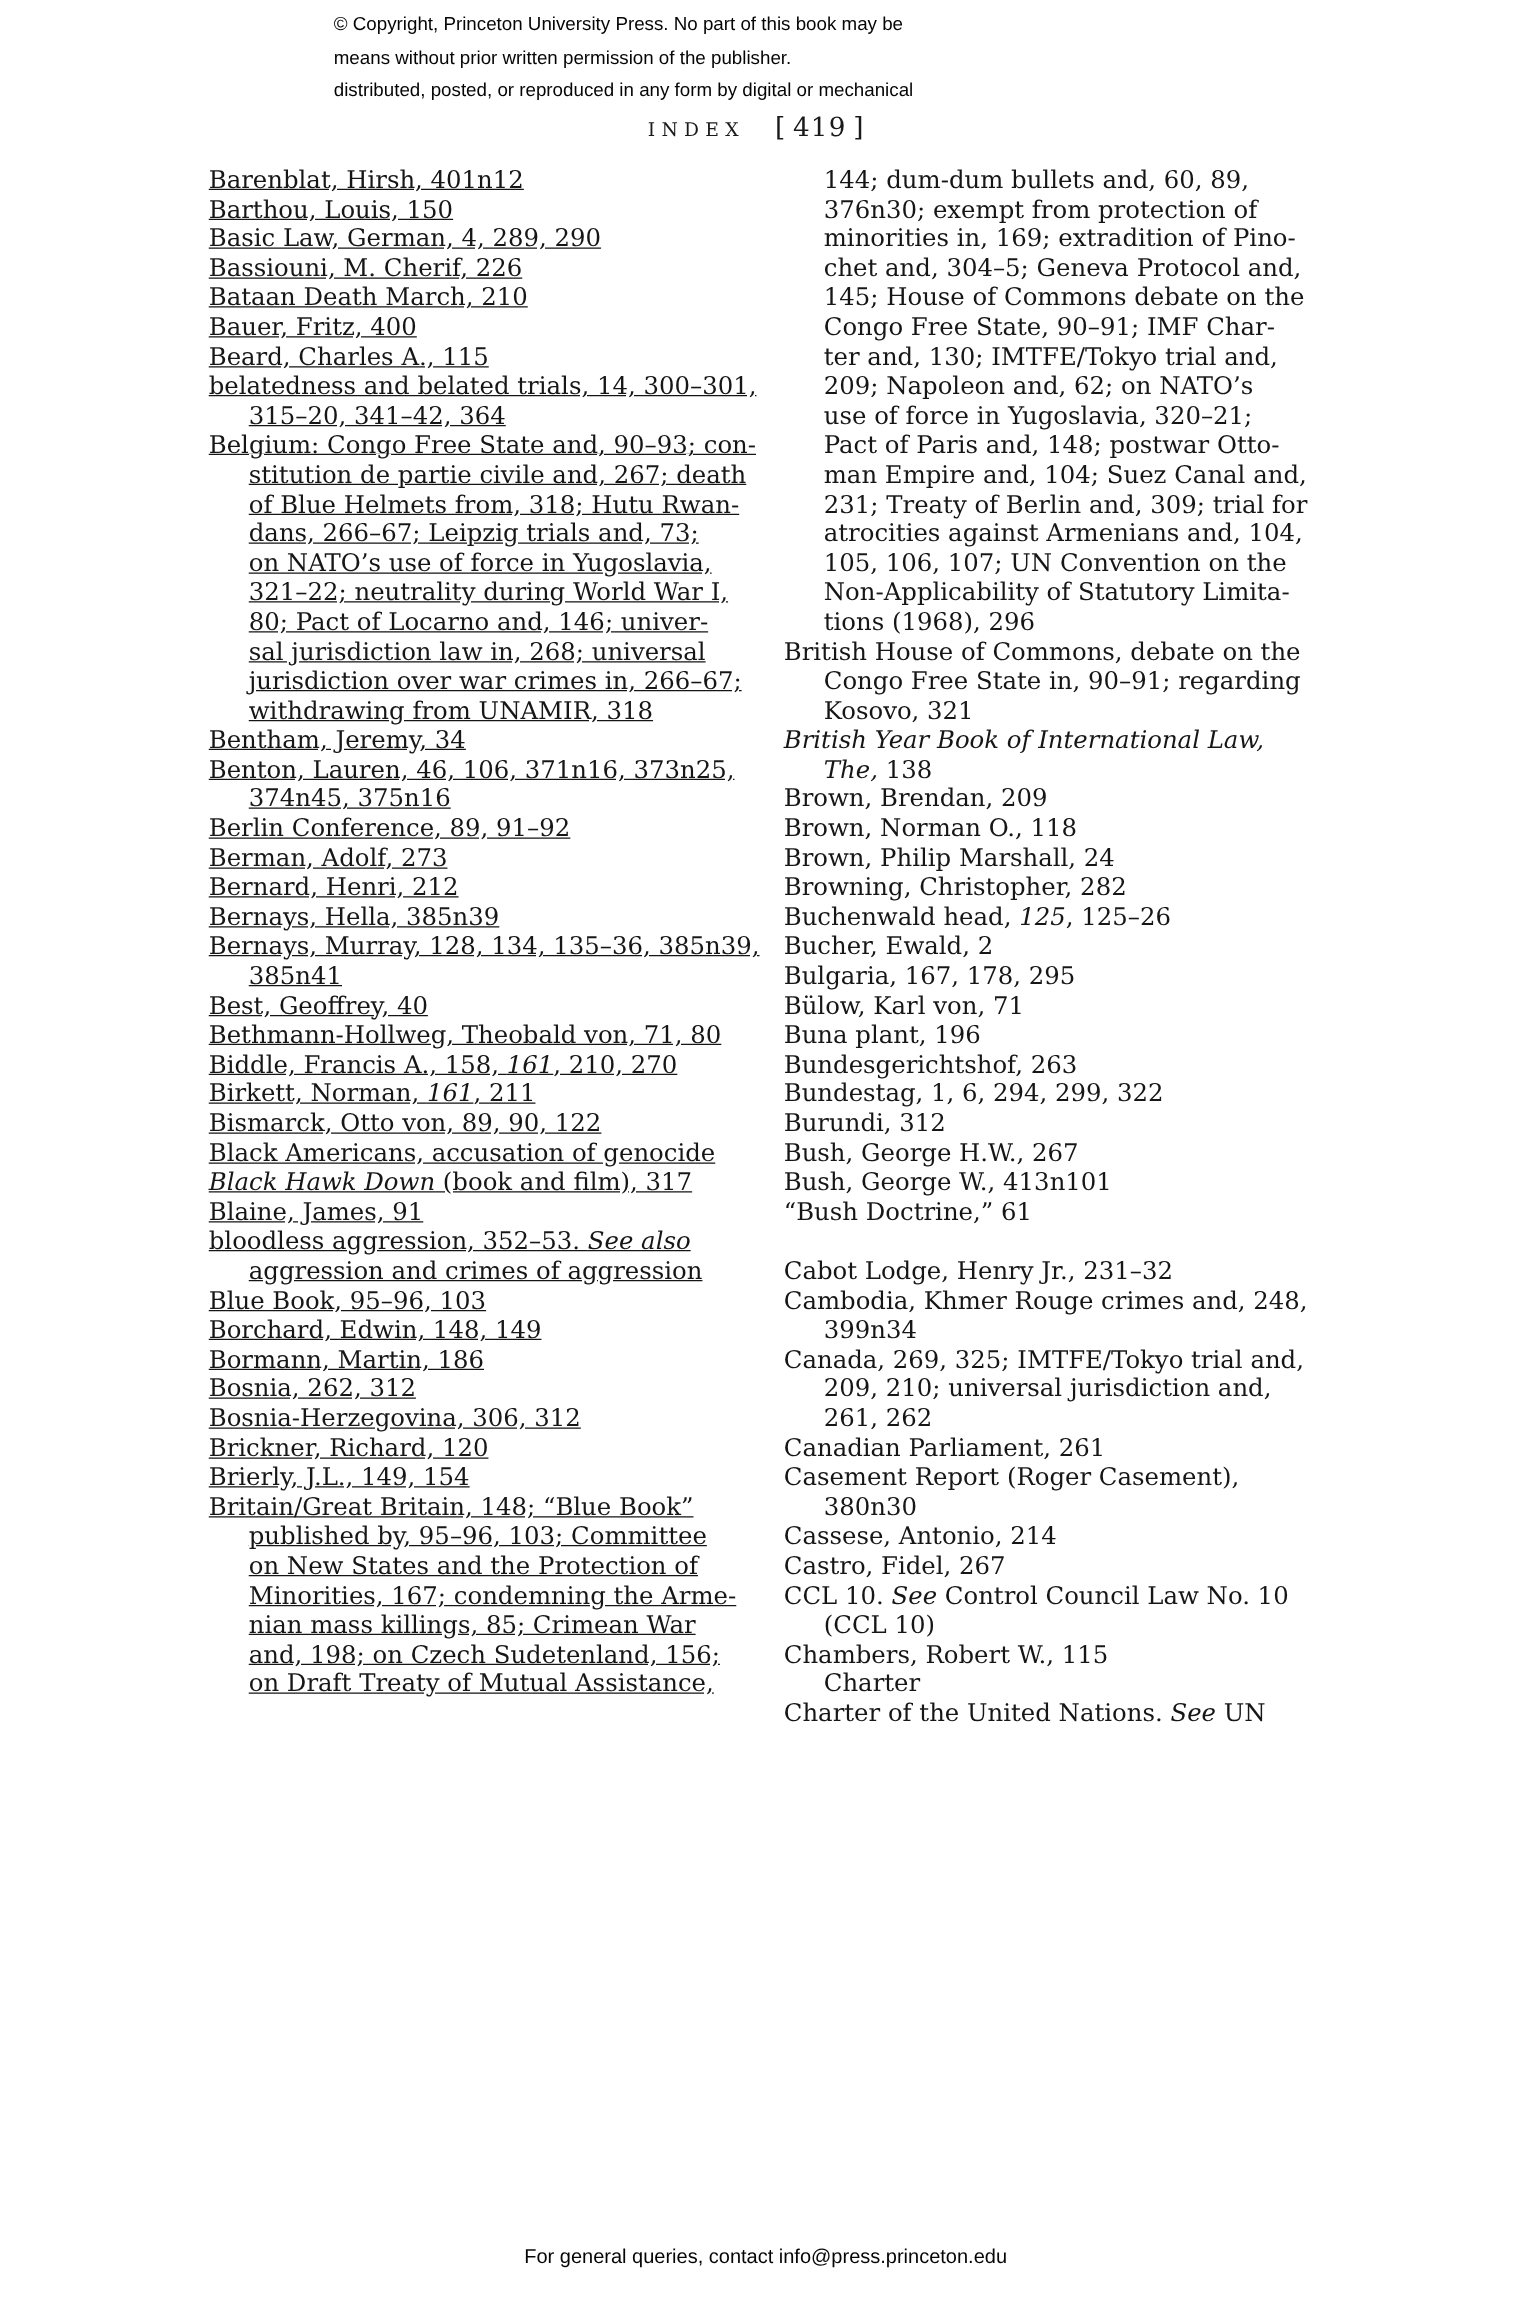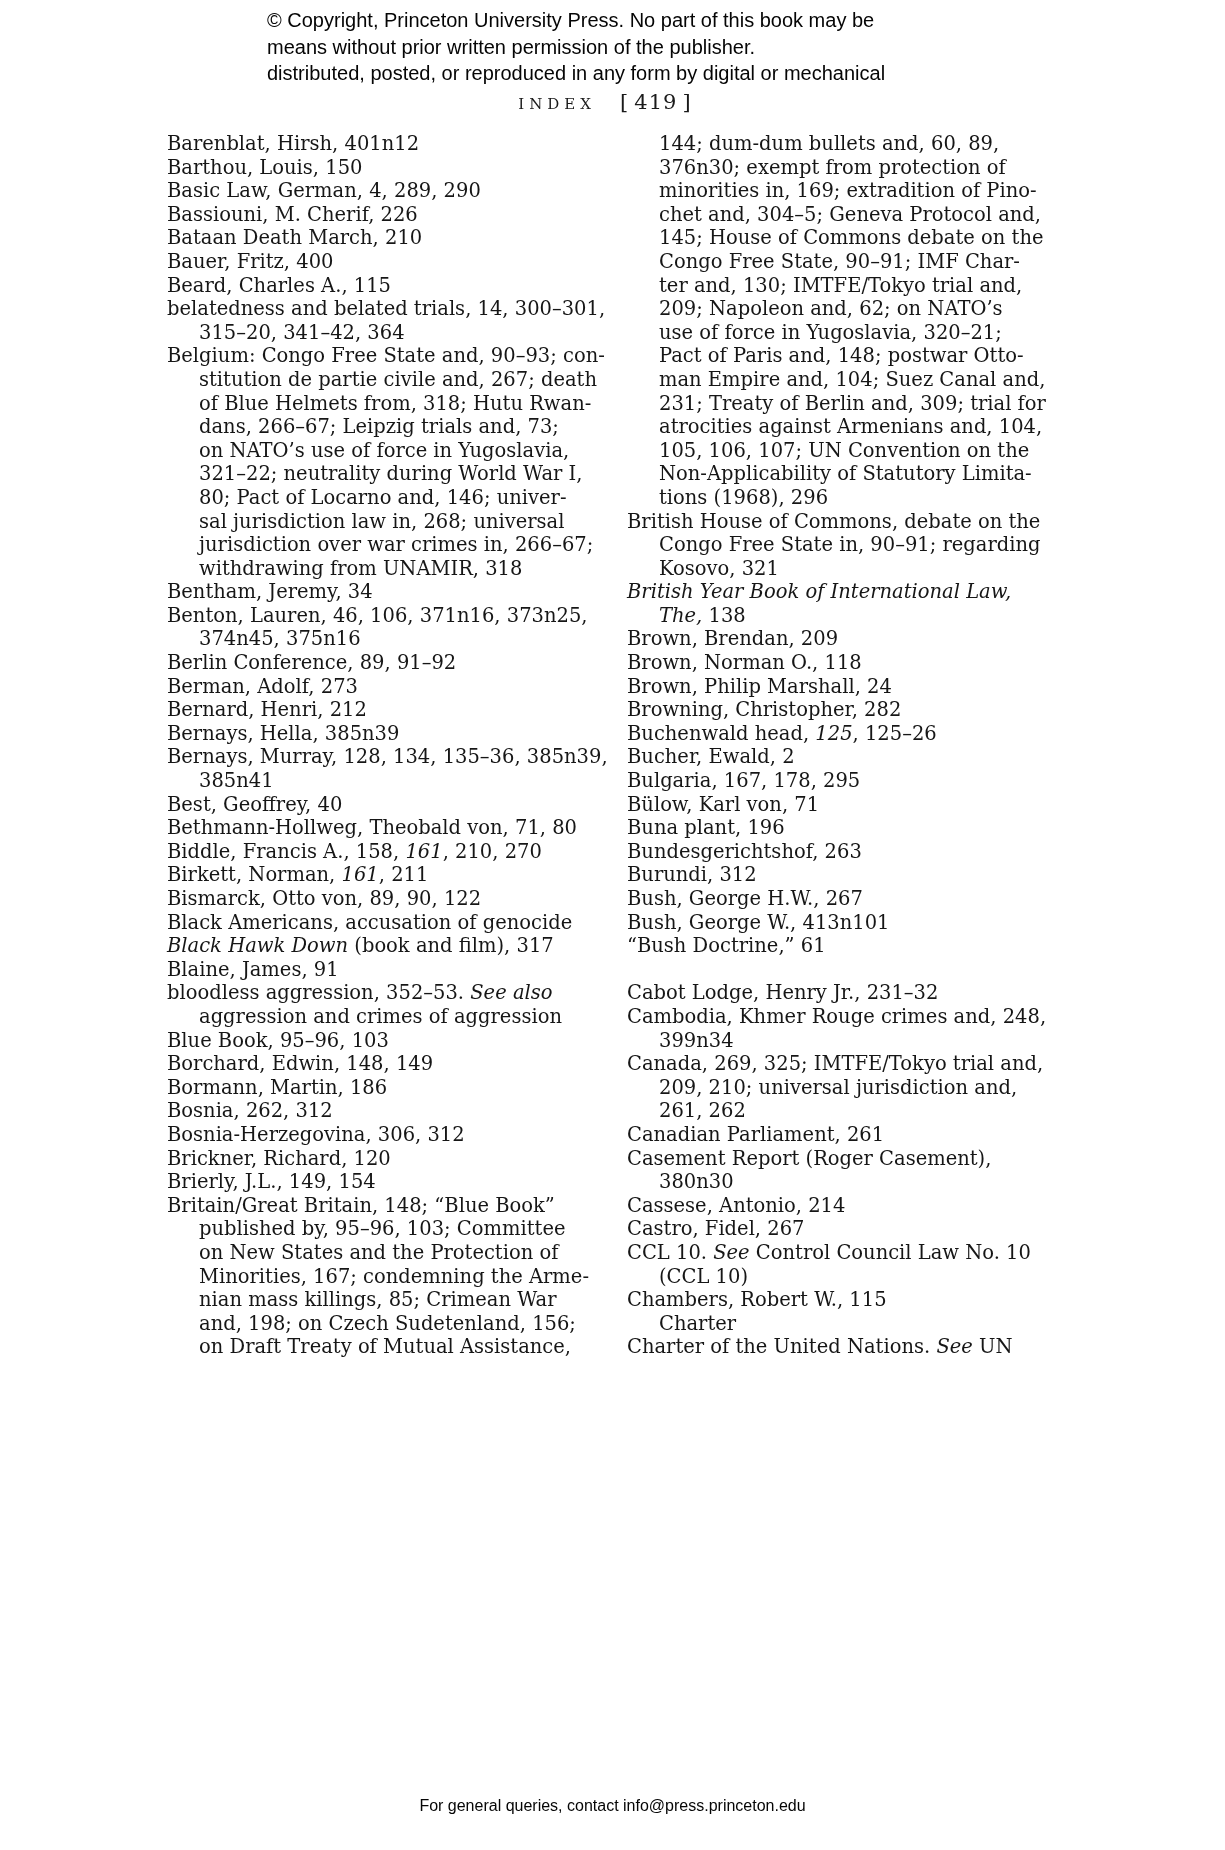--- a/index.html
+++ b/index.html
@@ -9,21 +9,21 @@
     height: 1850px;
     background: #ffffff;
     overflow: hidden;
     color: #151515;
   }
   .copyright {
     position: absolute;
     left: 267px;
     top: 7px;
     font-family: "Liberation Sans", sans-serif;
-    font-size: 20px;
+    font-size: 15px;
     line-height: 26.5px;
     color: #050505;
     white-space: nowrap;
   }
   .index-heading {
     position: absolute;
     top: 90px;
     left: 0;
     width: 1210px;
     text-align: center;
@@ -38,21 +38,21 @@
   .index-page-number {
     font-size: 21px;
     margin-left: 24px;
     letter-spacing: 1px;
   }
   .col {
     position: absolute;
     top: 132px;
     width: 475px;
   }
-  .col-left  { left: 167px; }
+  .col-left  { left: 167px; text-decoration: underline; }
   .col-right { left: 627px; }
   .line {
     font-family: "DejaVu Serif", serif;
     font-size: 19.5px;
     line-height: 23.6px;
     height: 23.6px;
     white-space: nowrap;
     color: #161616;
   }
   .line.cont { padding-left: 32px; }
@@ -163,20 +163,21 @@
       <div class="line"><span>Brown, Brendan, 209</span></div>
       <div class="line"><span>Brown, Norman O., 118</span></div>
       <div class="line"><span>Brown, Philip Marshall, 24</span></div>
       <div class="line"><span>Browning, Christopher, 282</span></div>
       <div class="line"><span>Buchenwald head, </span><span class="it">125</span><span>, 125–26</span></div>
       <div class="line"><span>Bucher, Ewald, 2</span></div>
       <div class="line"><span>Bulgaria, 167, 178, 295</span></div>
       <div class="line"><span>Bülow, Karl von, 71</span></div>
       <div class="line"><span>Buna plant, 196</span></div>
       <div class="line"><span>Bundesgerichtshof, 263</span></div>
+      <div class="line"><span>Bundestag, 1, 6, 294, 299, 322</span></div>
       <div class="line"><span>Burundi, 312</span></div>
       <div class="line"><span>Bush, George H.W., 267</span></div>
       <div class="line"><span>Bush, George W., 413n101</span></div>
       <div class="line"><span>“Bush Doctrine,” 61</span></div>
       <div class="line gap"></div>
       <div class="line"><span>Cabot Lodge, Henry Jr., 231–32</span></div>
       <div class="line"><span>Cambodia, Khmer Rouge crimes and, 248,</span></div>
       <div class="line cont"><span>399n34</span></div>
       <div class="line"><span>Canada, 269, 325; IMTFE/Tokyo trial and,</span></div>
       <div class="line cont"><span>209, 210; universal jurisdiction and,</span></div>

